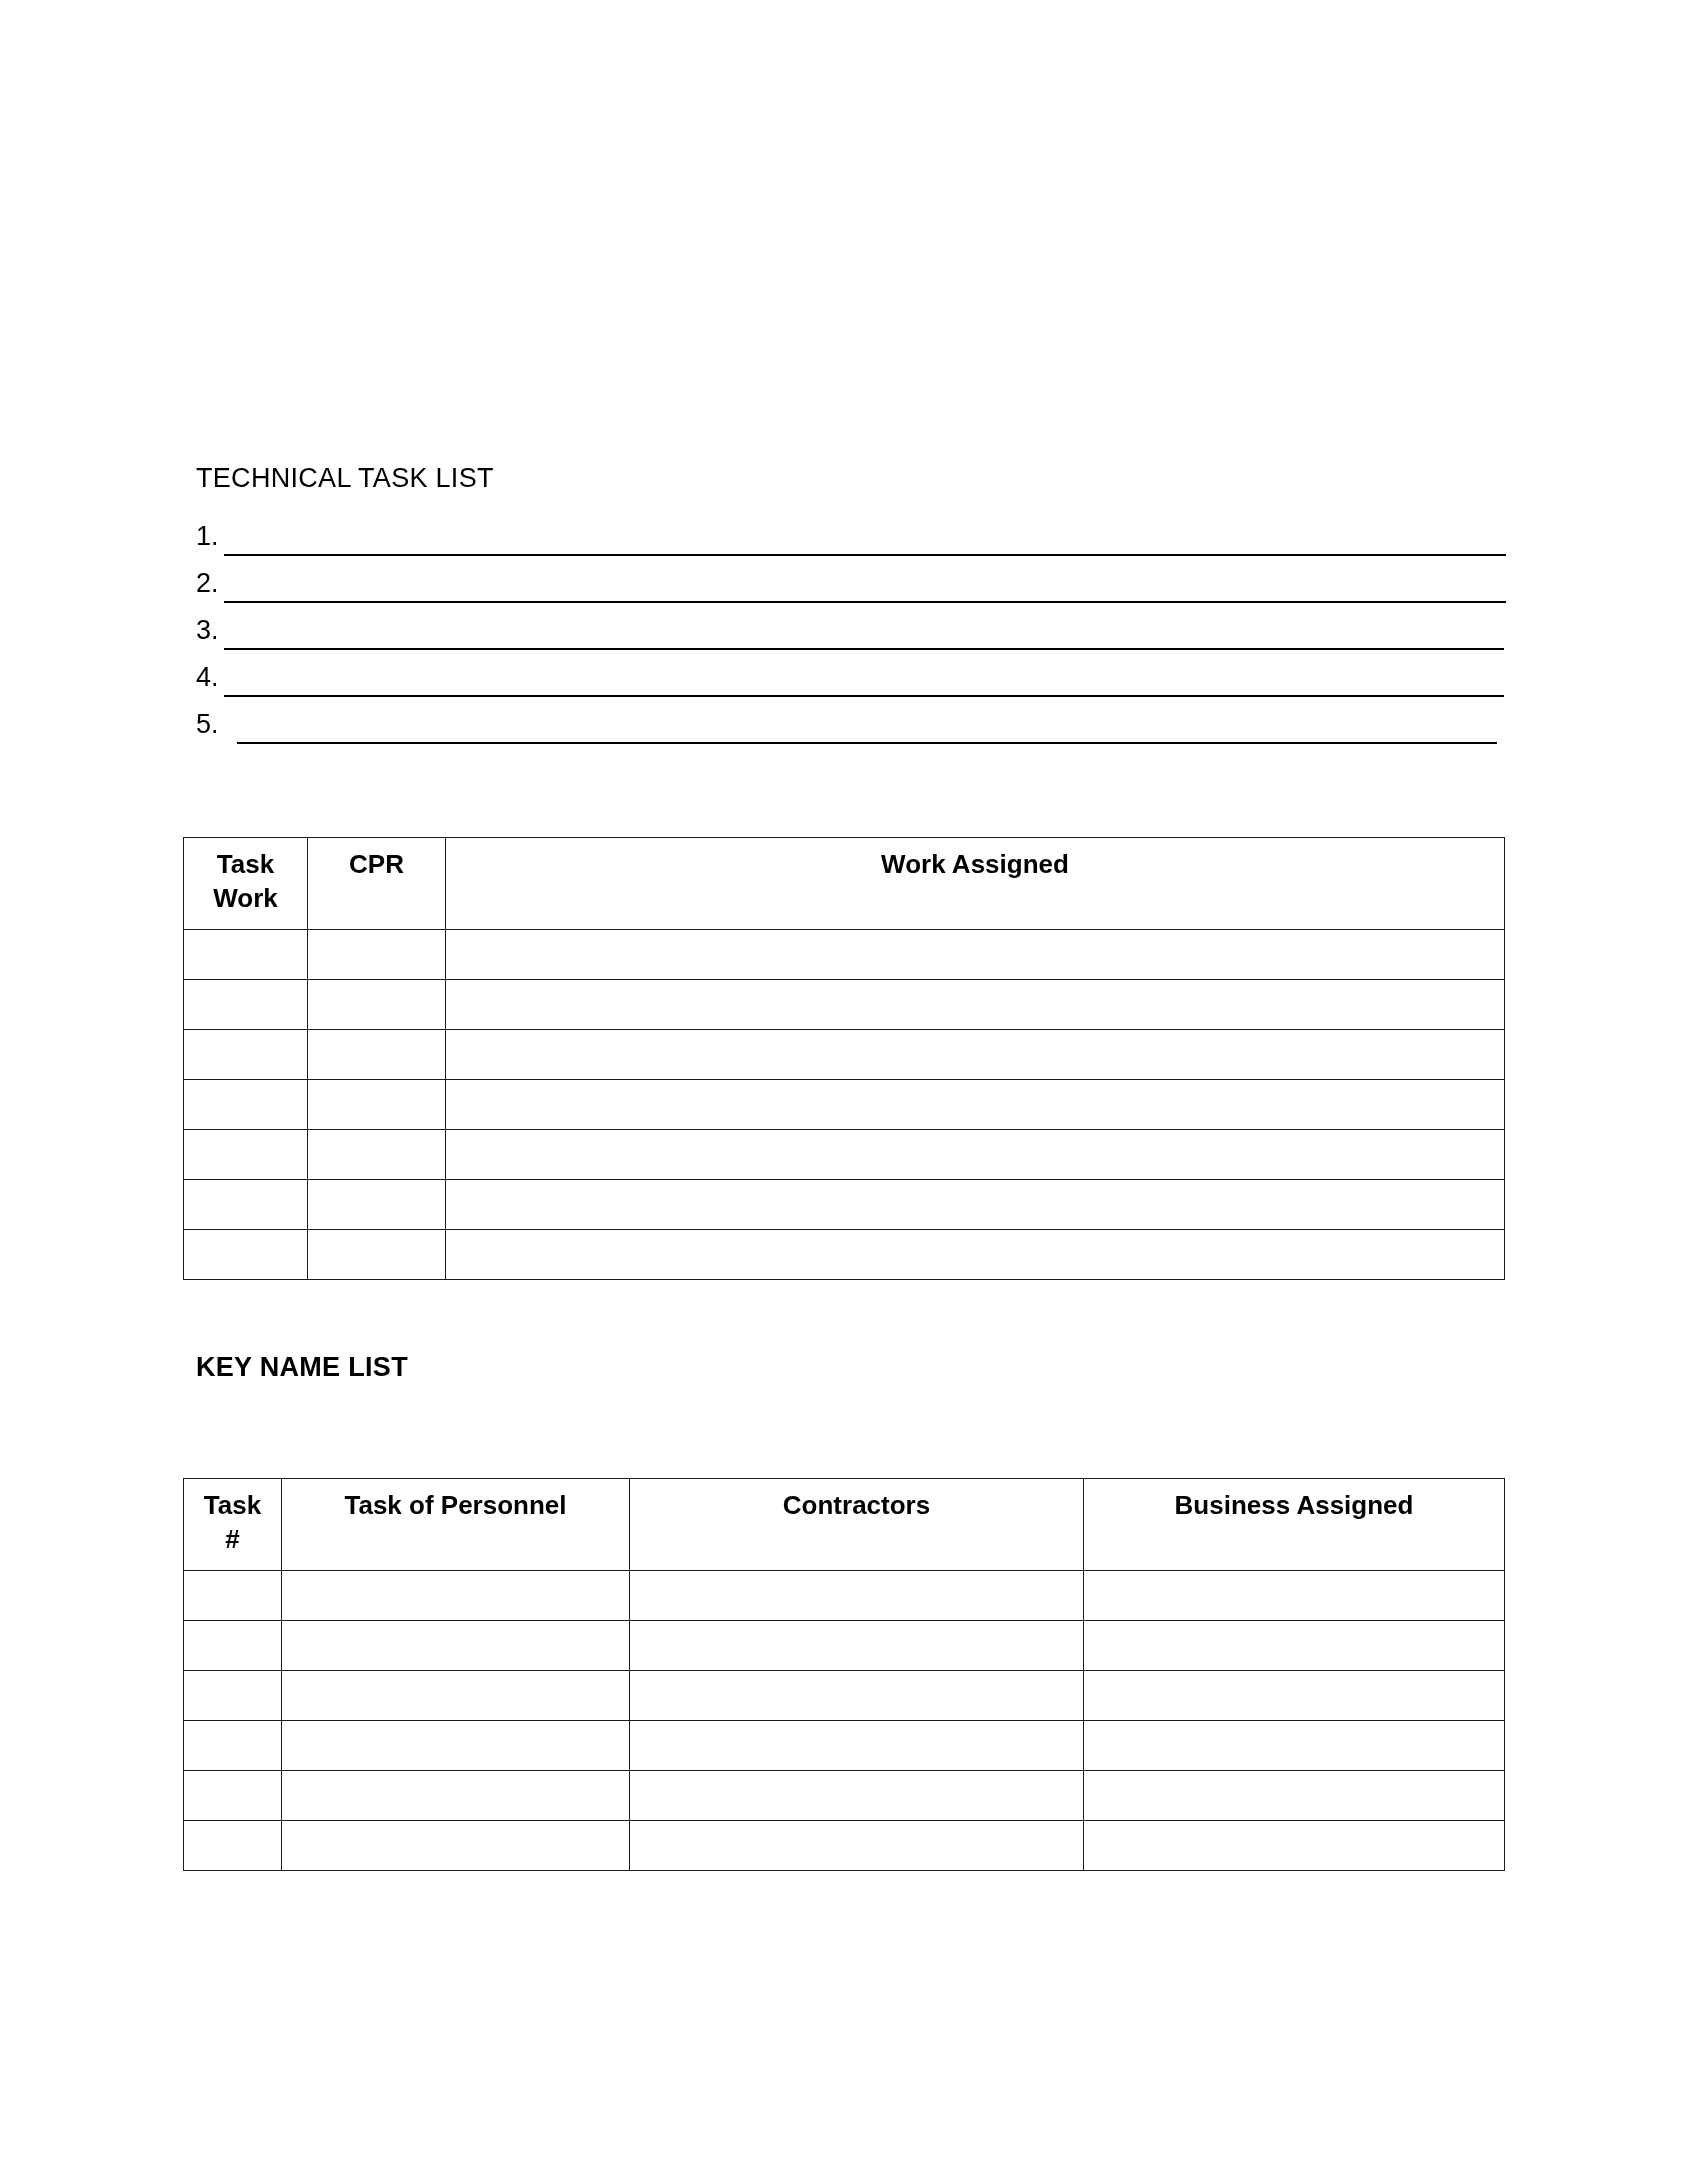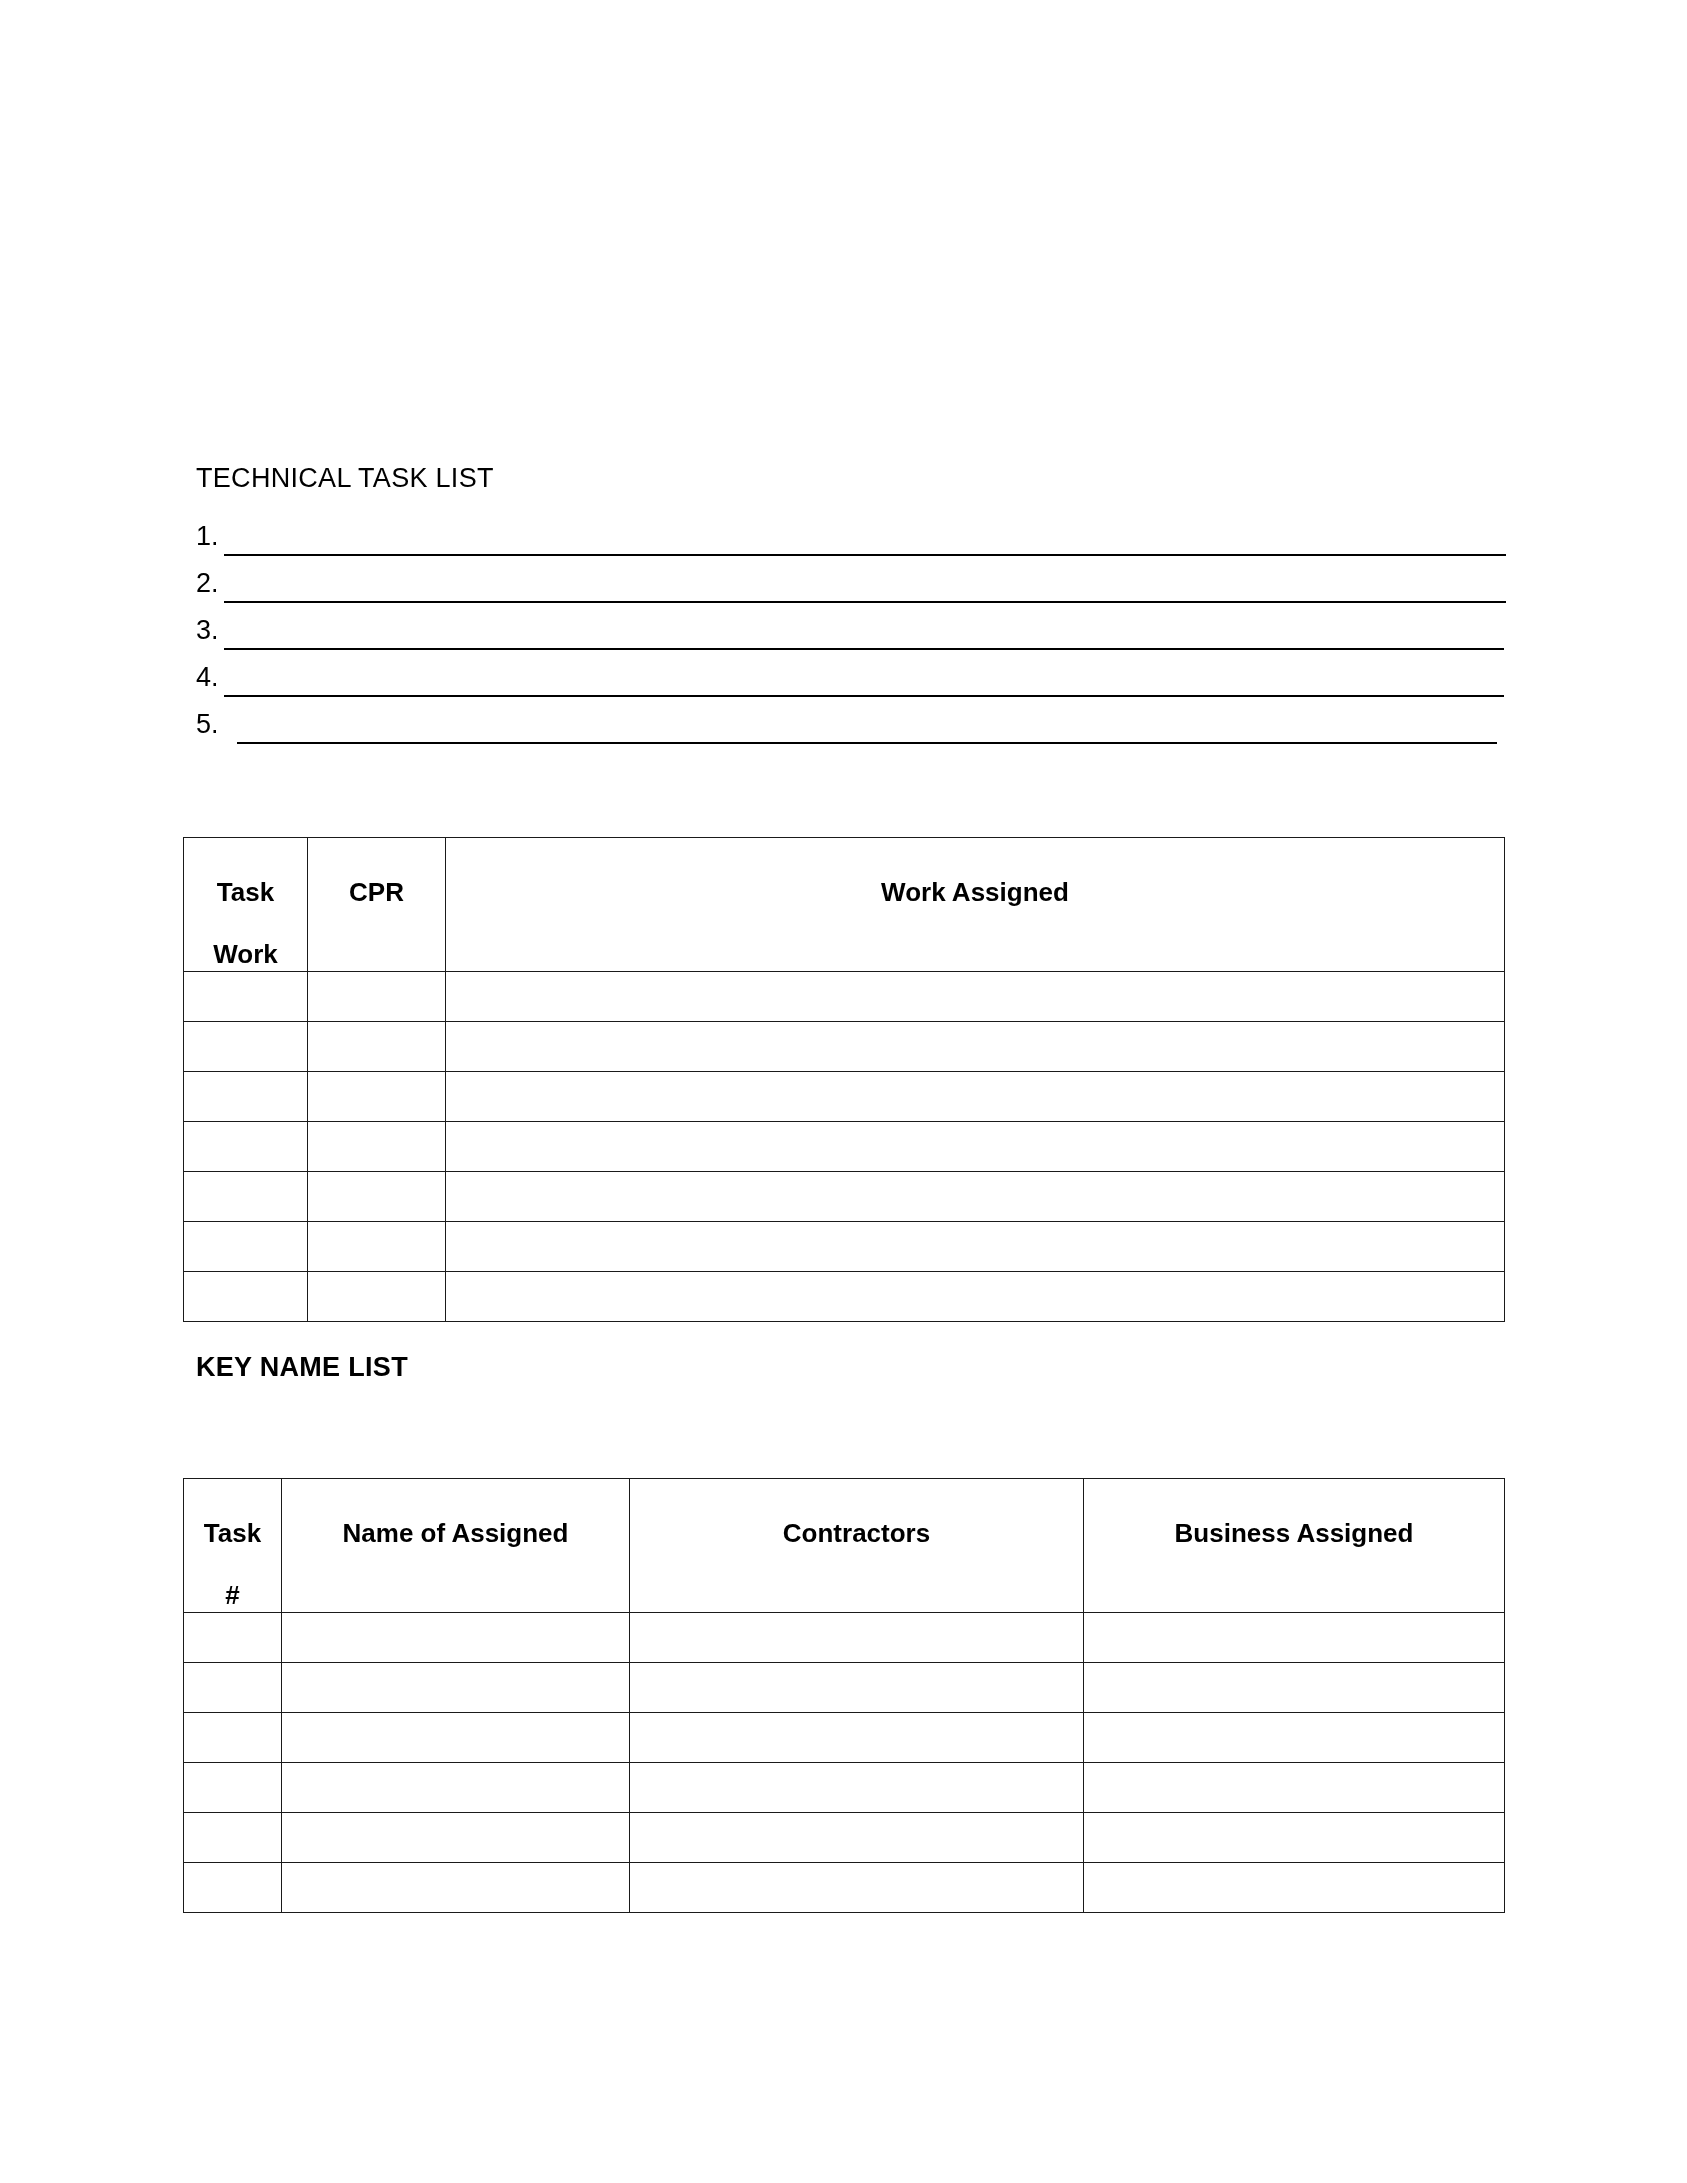--- a/index.html
+++ b/index.html
@@ -95,21 +95,21 @@
     padding-top: 8.7px;
     line-height: 1.32;
   }
   .doc-table td.cell {
     height: 49px;
   }
 
   #task-table { top: 837px; width: 1321px; }
   #key-table  { top: 1478px; width: 1321px; }
 
-  .nowrap { white-space: nowrap; margin-top: 28px; }
+  .nowrap { white-space: nowrap; }
 </style>
 </head>
 <body>
 
 <div class="page">
 
 
   <div class="section-heading" id="tech-task-heading">TECHNICAL TASK LIST</div>
 
   <div class="blank-list" id="blank-list">
@@ -203,21 +203,21 @@
         <col style="width: 454px;">
         <col style="width: 421px;">
       </colgroup>
     <thead id="key-table-head">
         <tr>
           <td class="head">
             <div class="nowrap">Task</div>
             <div class="nowrap">#</div>
           </td>
           <td class="head">
-            <div class="nowrap">Name of Assigned</div>
+            <div class="nowrap">Task of Personnel</div>
           </td>
           <td class="head">
             <div class="nowrap">Contractors</div>
           </td>
           <td class="head">
             <div class="nowrap">Business Assigned</div>
           </td>
         </tr>
       </thead>
     <tbody id="key-table-body">

